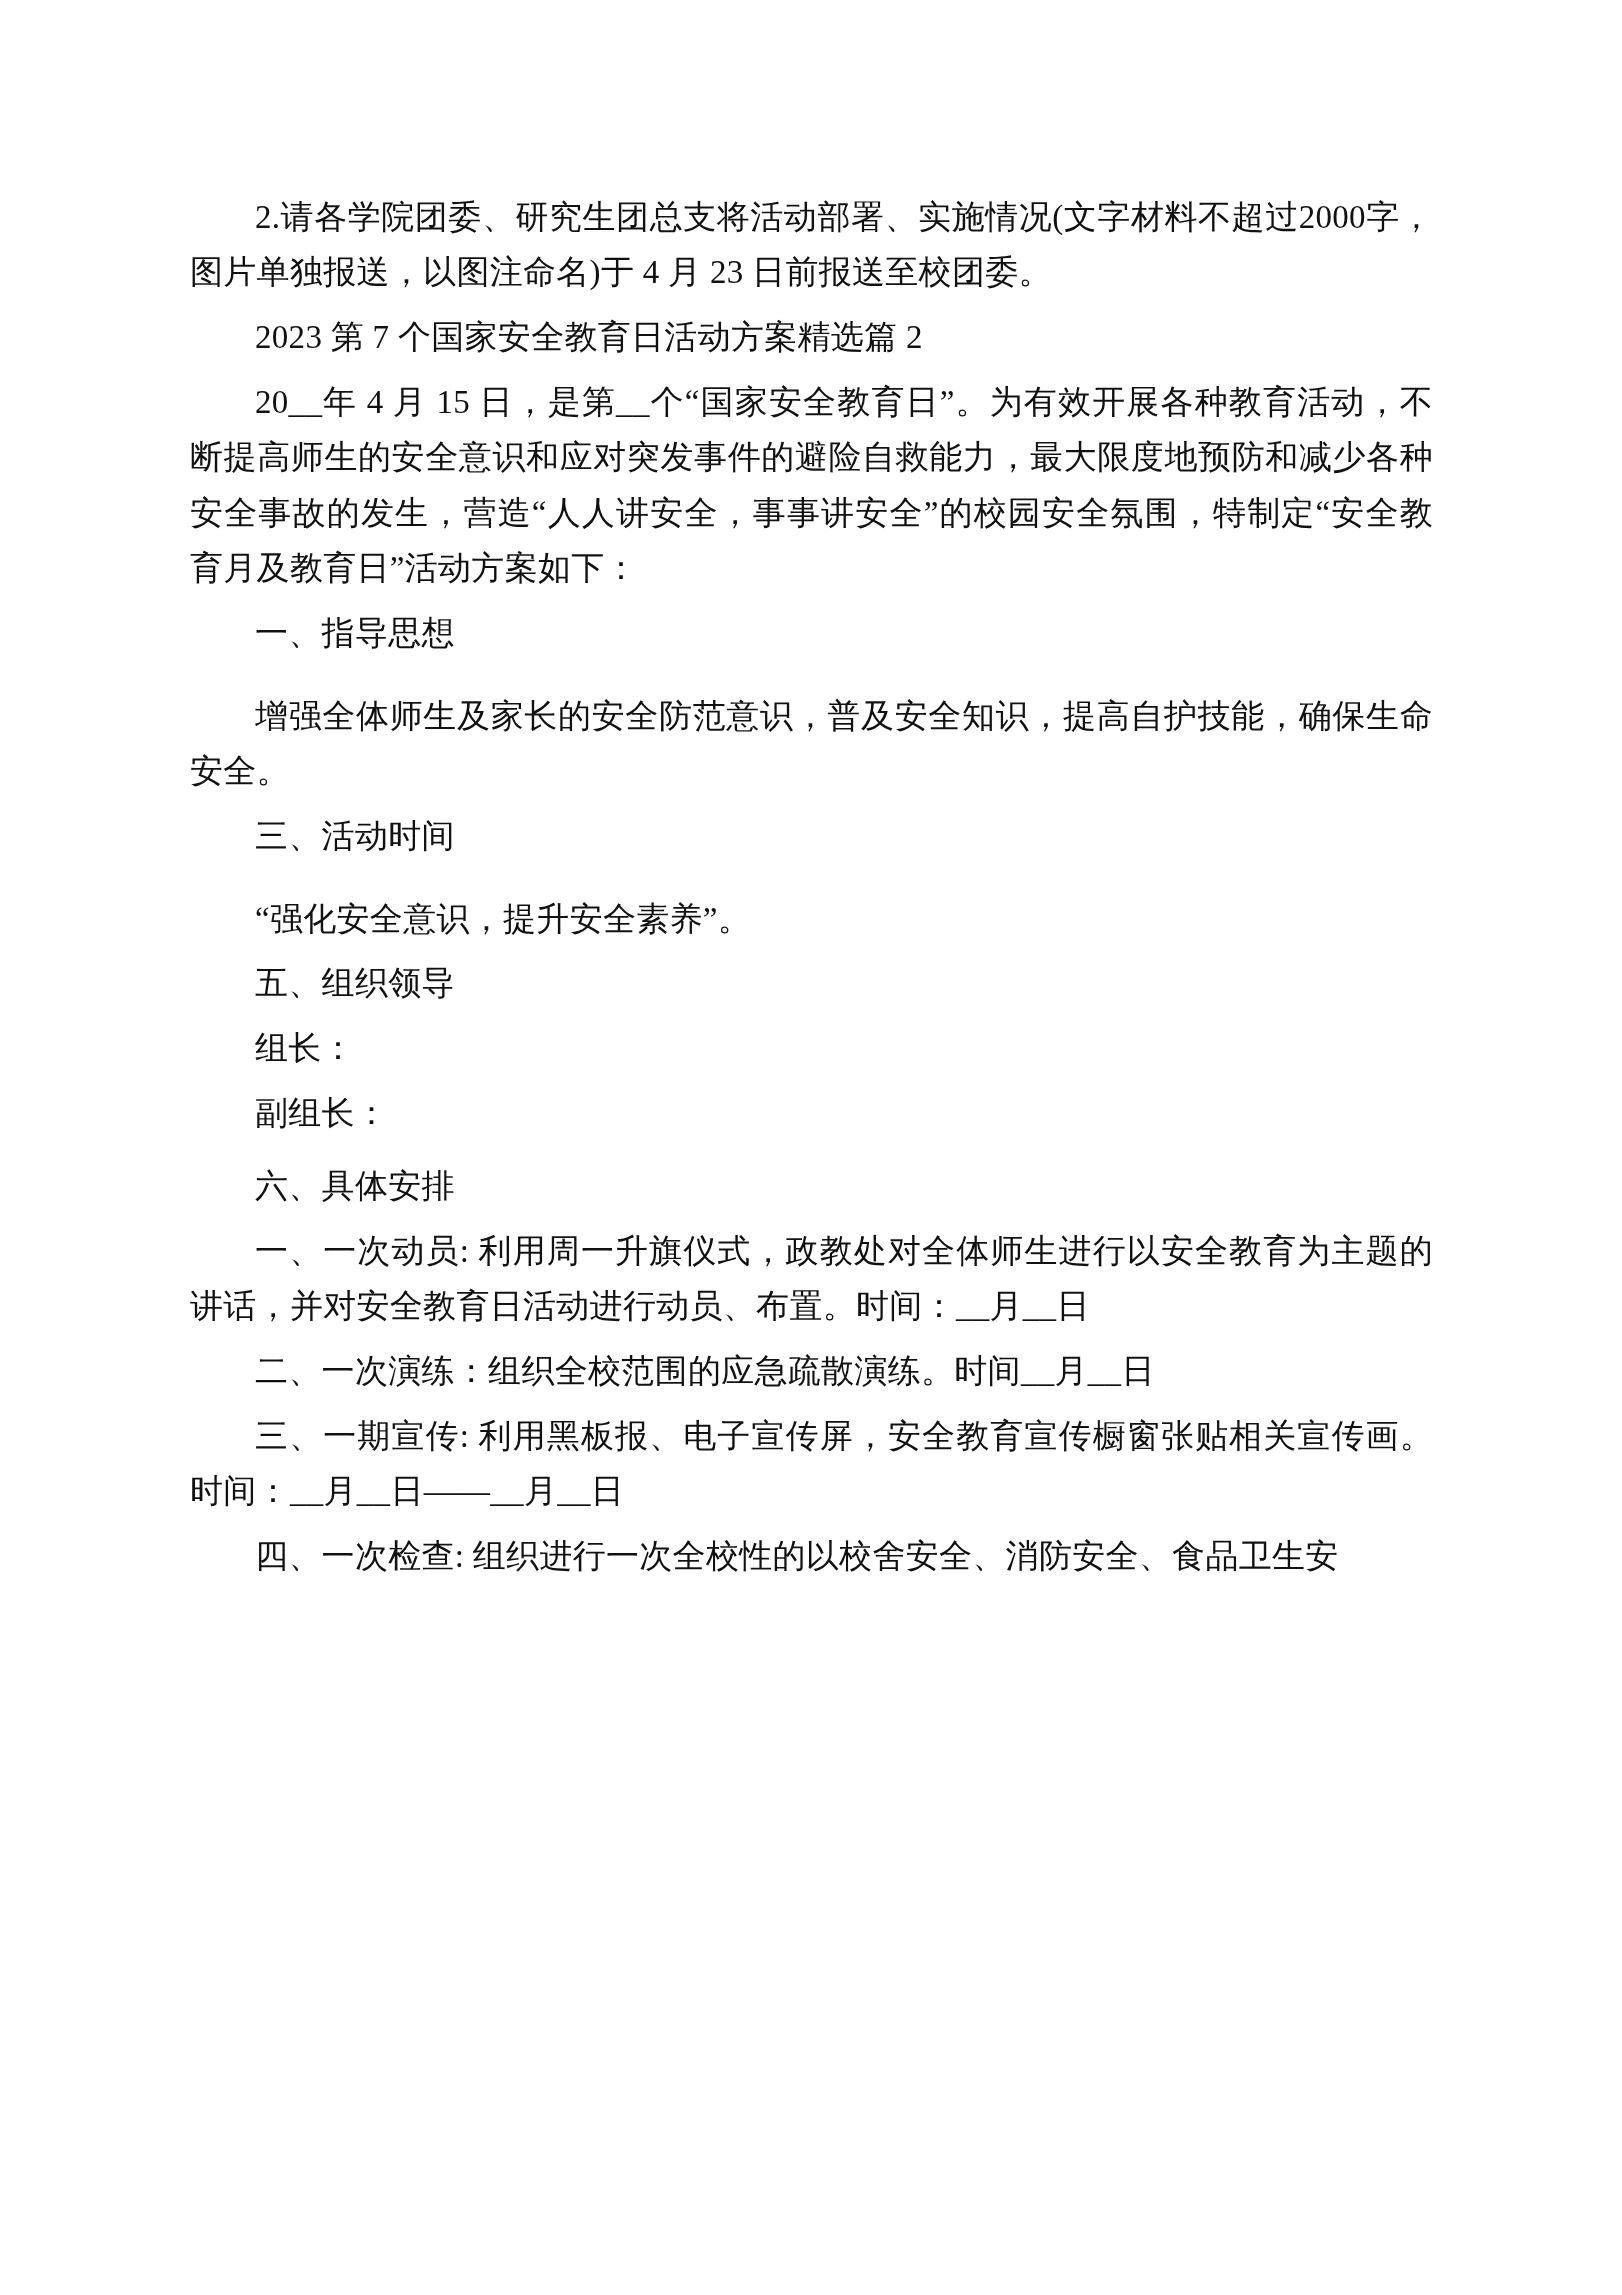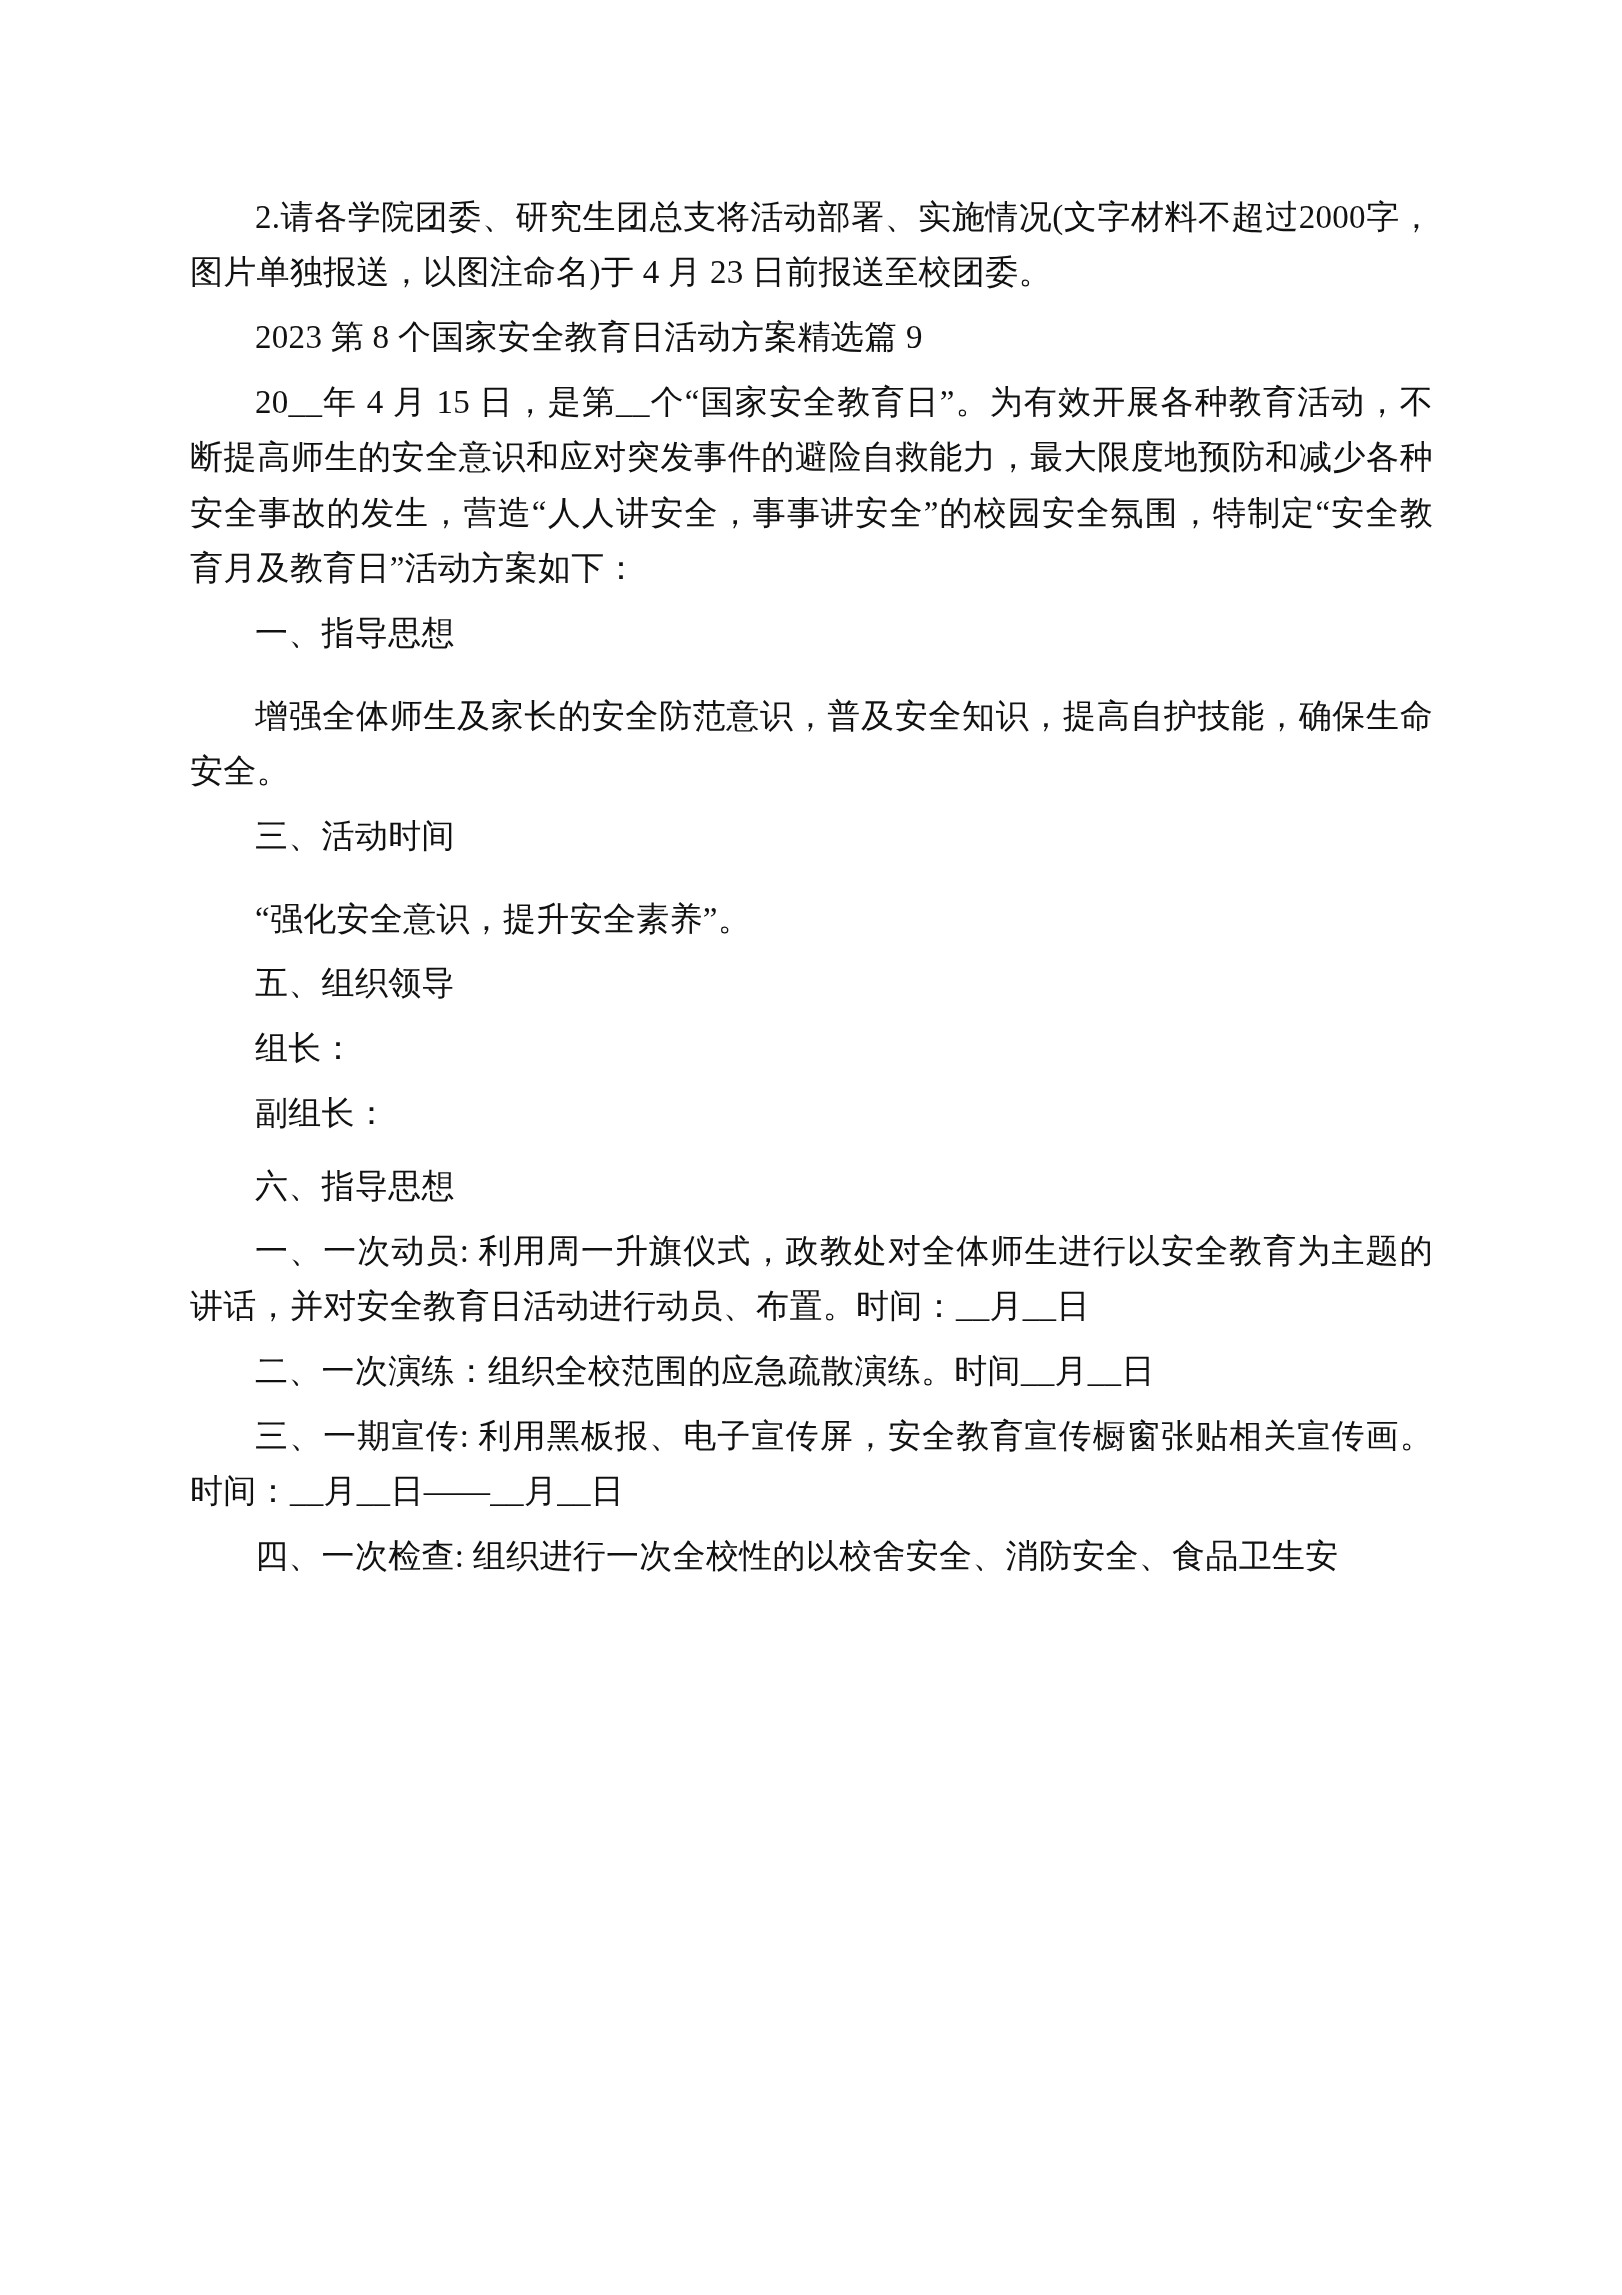--- a/index.html
+++ b/index.html
@@ -41,21 +41,21 @@
 </style>
 </head>
 <body>
 
 <div class="page">
   <div class="doc-body">
 
     <p class="indent">2.请各学院团委、研究生团总支将活动部署、实施情况(文字材料不超过2000字，图片单独报送，以图注命名)于 4 月 23 日前报送至校团委。</p>
     <div class="spacer-sm"></div>
 
-    <p class="indent">2023 第 8 个国家安全教育日活动方案精选篇 9</p>
+    <p class="indent">2023 第 7 个国家安全教育日活动方案精选篇 2</p>
     <div class="spacer-sm"></div>
 
     <p class="indent">20__年 4 月 15 日，是第__个“国家安全教育日”。为有效开展各种教育活动，不断提高师生的安全意识和应对突发事件的避险自救能力，最大限度地预防和减少各种安全事故的发生，营造“人人讲安全，事事讲安全”的校园安全氛围，特制定“安全教育月及教育日”活动方案如下：</p>
     <div class="spacer-sm"></div>
 
     <p class="indent">一、指导思想</p>
     <div class="spacer-sm"></div>
 
     <div class="spacer-sm"></div>
 
@@ -78,21 +78,21 @@
     <div class="spacer-sm"></div>
 
     <p class="indent">组长：</p>
     <div class="spacer-sm"></div>
 
     <p class="indent">副组长：</p>
     <div class="spacer-sm"></div>
 
     <div class="spacer-sm"></div>
 
-    <p class="indent">六、指导思想</p>
+    <p class="indent">六、具体安排</p>
     <div class="spacer-sm"></div>
 
     <p class="indent">一、一次动员: 利用周一升旗仪式，政教处对全体师生进行以安全教育为主题的讲话，并对安全教育日活动进行动员、布置。时间：__月__日</p>
     <div class="spacer-sm"></div>
 
     <p class="indent">二、一次演练：组织全校范围的应急疏散演练。时间__月__日</p>
     <div class="spacer-sm"></div>
 
     <p class="indent">三、一期宣传: 利用黑板报、电子宣传屏，安全教育宣传橱窗张贴相关宣传画。时间：__月__日——__月__日</p>
     <div class="spacer-sm"></div>

